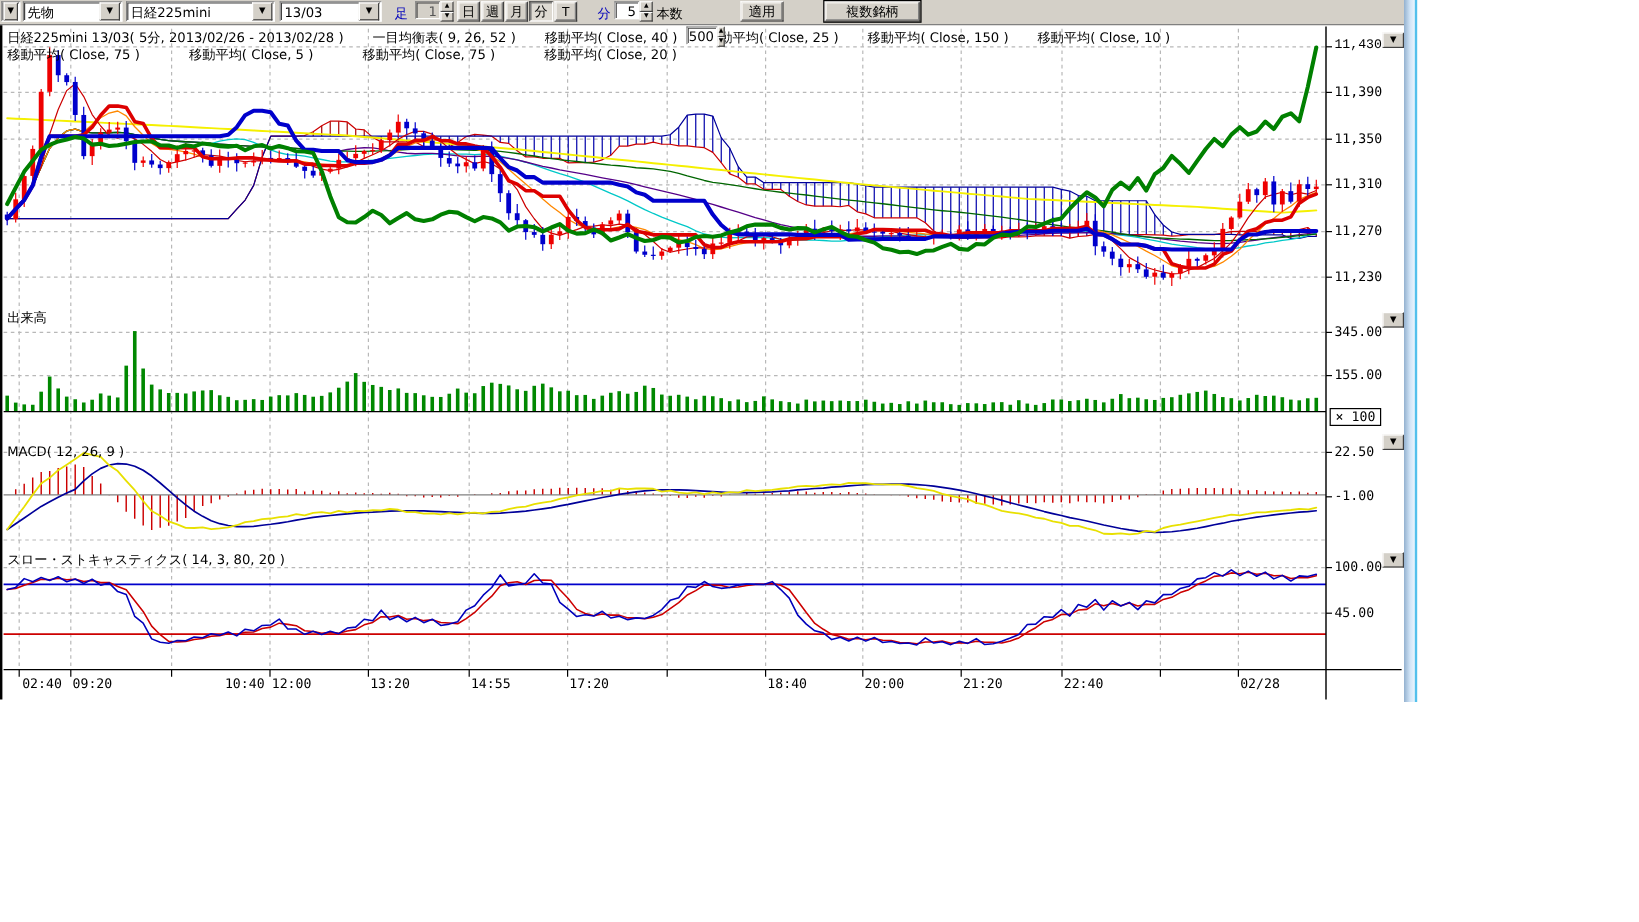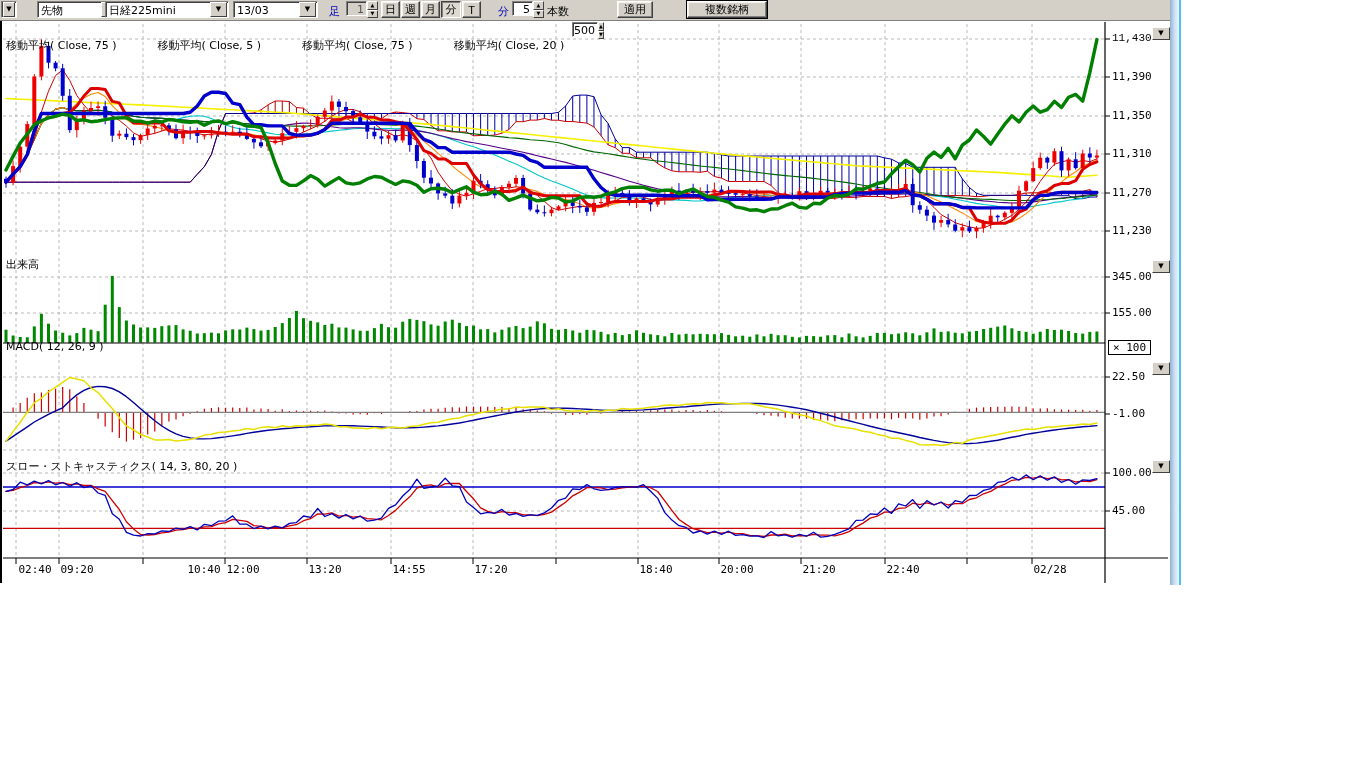--- a/index.html
+++ b/index.html
@@ -48,21 +48,21 @@
 </style>
 </head>
 <body>
 
 <div class="app">
 
   <div class="toolbar">
     <div class="tb combo" style="left:1px;width:16px;">
       <div class="drop">▼</div>
     </div>
-    <div class="tb combo" style="left:19px;width:83px;margin-left:18px;">
+    <div class="tb combo" style="left:19px;width:83px;">
       <span class="cval">先物</span>
       <div class="drop">▼</div>
     </div>
     <div class="tb combo" style="left:105px;width:124px;">
       <span class="cval">日経225mini</span>
       <div class="drop">▼</div>
     </div>
     <div class="tb combo" style="left:233px;width:85px;">
       <span class="cval">13/03</span>
       <div class="drop">▼</div>
@@ -933,29 +933,37 @@
       <line x1="1105" y1="193" x2="1110" y2="193" stroke="#000000" stroke-width="1"></line>
       <line x1="1105" y1="231" x2="1110" y2="231" stroke="#000000" stroke-width="1"></line>
       <line x1="1105" y1="277" x2="1110" y2="277" stroke="#000000" stroke-width="1"></line>
       <line x1="1105" y1="313" x2="1110" y2="313" stroke="#000000" stroke-width="1"></line>
       <line x1="1105" y1="377" x2="1110" y2="377" stroke="#000000" stroke-width="1"></line>
       <line x1="1105" y1="414" x2="1110" y2="414" stroke="#000000" stroke-width="1"></line>
       <line x1="1105" y1="473" x2="1110" y2="473" stroke="#000000" stroke-width="1"></line>
       <line x1="1105" y1="511" x2="1110" y2="511" stroke="#000000" stroke-width="1"></line>
     </svg>
 
+  <div class="inforow" style="top:24px;" id="inforow1">
+      <span>日経225mini 13/03( 5分, 2013/02/26 - 2013/02/28 )</span>
+      <span>一目均衡表( 9, 26, 52 )</span>
+      <span>移動平均( Close, 40 )</span>
+      <span>移動平均( Close, 25 )</span>
+      <span>移動平均( Close, 150 )</span>
+      <span>移動平均( Close, 10 )</span>
+    </div>
   <div class="inforow" style="top:38px;gap:41px;" id="inforow2">
       <span>移動平均( Close, 75 )</span>
       <span>移動平均( Close, 5 )</span>
       <span>移動平均( Close, 75 )</span>
       <span>移動平均( Close, 20 )</span>
     </div>
 
   <div class="lab" style="left:6px;top:257px;">出来高</div>
-  <div class="lab" style="left:6px;top:340px;">MACD( 12, 26, 9 )</div>
+  <div class="lab" style="left:6px;top:370px;">MACD( 12, 26, 9 )</div>
   <div class="lab" style="left:6px;top:459px;">スロー・ストキャスティクス( 14, 3, 80, 20 )</div>
 
   <div class="multbox mono">× 100</div>
 
   <div class="axbtn" style="top:27px;">
       <span>▼</span>
     </div>
   <div class="axbtn" style="top:260px;">
       <span>▼</span>
     </div>

